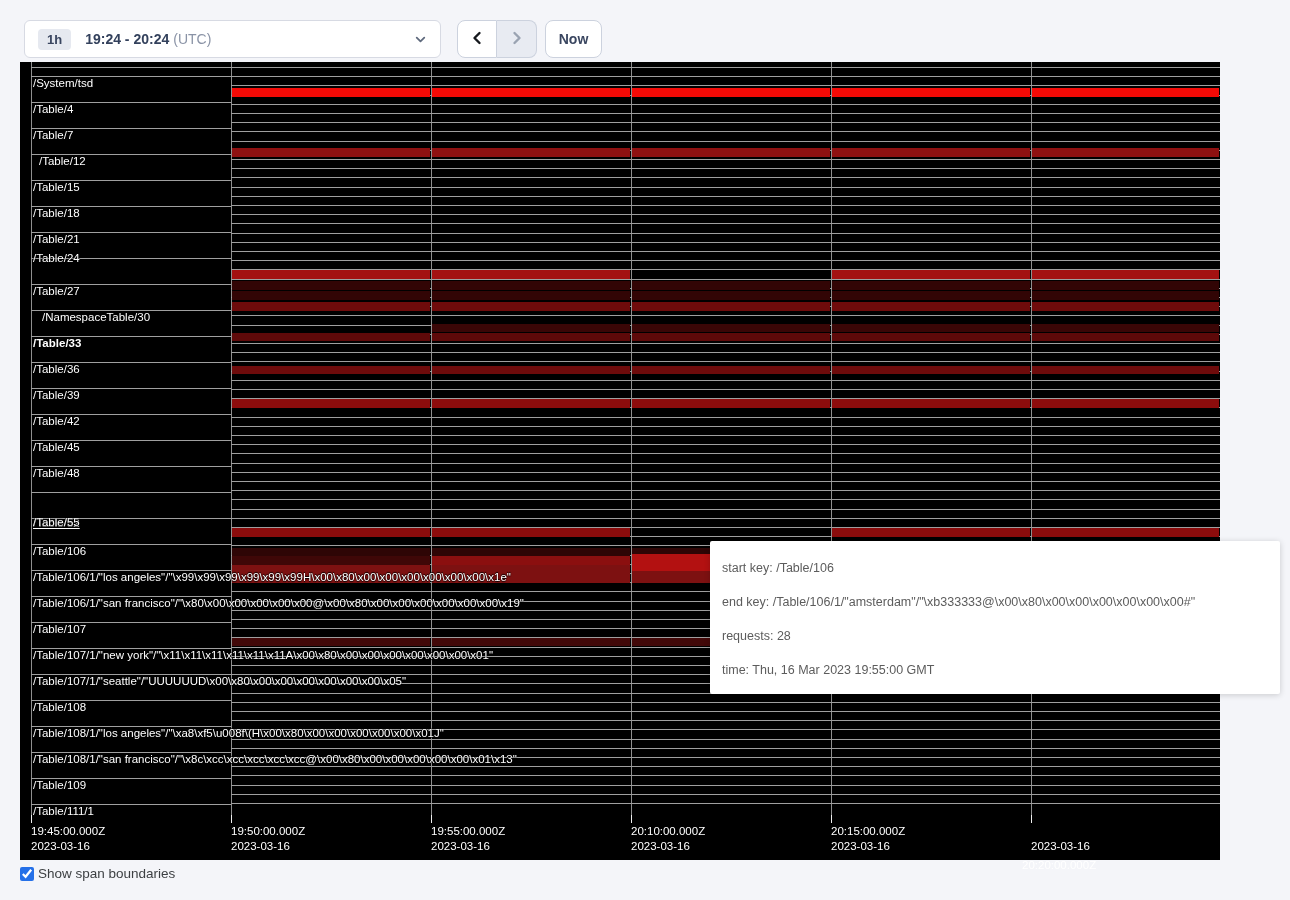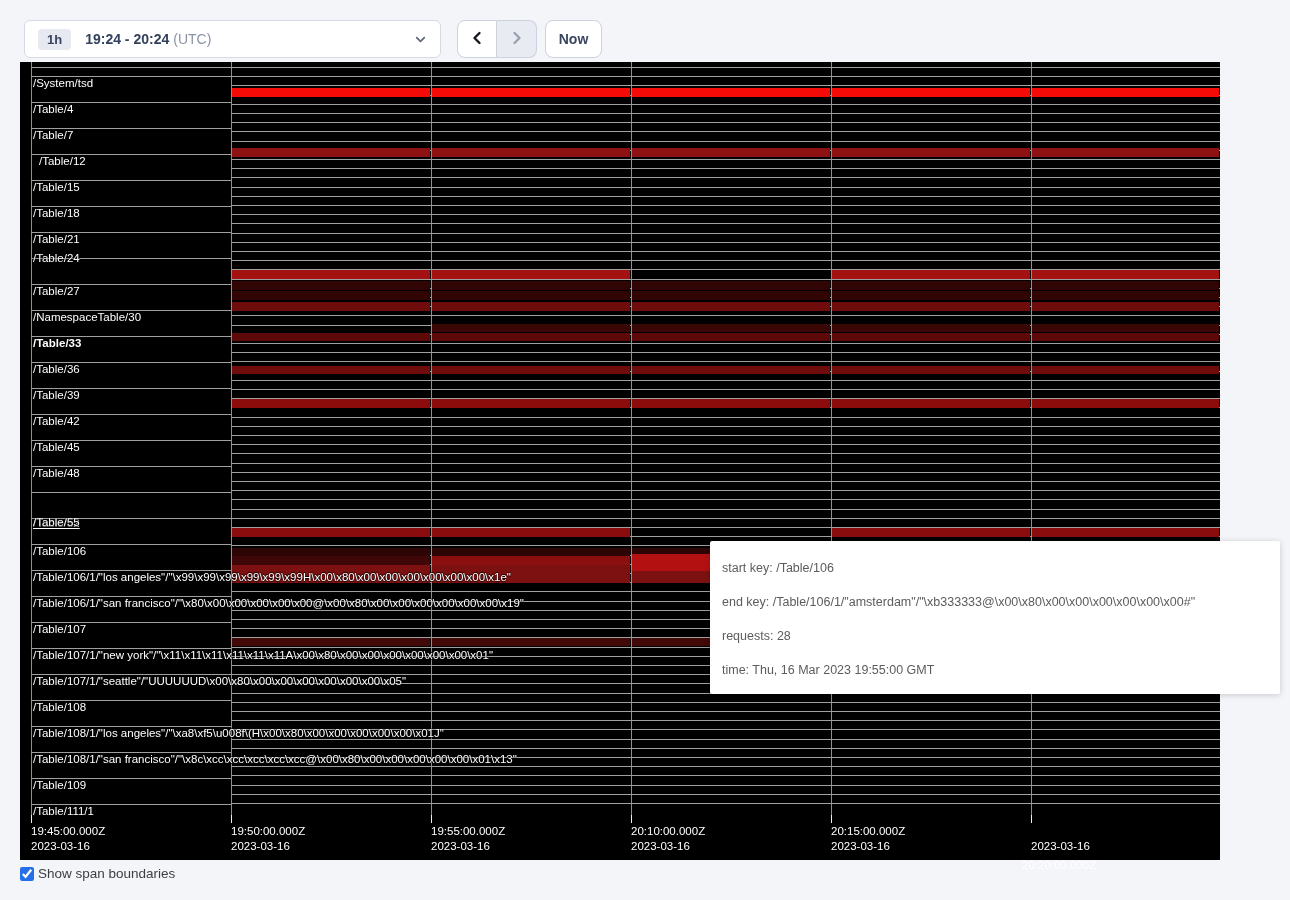--- a/index.html
+++ b/index.html
@@ -263,21 +263,21 @@
       <div style="position: absolute; left: 1012px; top: 576px; width: 187px; height: 8px; background: rgb(66, 8, 8); z-index: 2;"></div>
       <div class="row-label" style="position: absolute; left: 13px; top: 15px;">/System/tsd</div>
       <div class="row-label" style="position: absolute; left: 13px; top: 41px;">/Table/4</div>
       <div class="row-label" style="position: absolute; left: 13px; top: 67px;">/Table/7</div>
       <div class="row-label" style="position: absolute; left: 13px; top: 93px; padding-left: 6px;">/Table/12</div>
       <div class="row-label" style="position: absolute; left: 13px; top: 119px;">/Table/15</div>
       <div class="row-label" style="position: absolute; left: 13px; top: 145px;">/Table/18</div>
       <div class="row-label" style="position: absolute; left: 13px; top: 171px;">/Table/21</div>
       <div class="row-label" style="position: absolute; left: 13px; top: 190px;">/Table/24</div>
       <div class="row-label" style="position: absolute; left: 13px; top: 223px;">/Table/27</div>
-      <div class="row-label" style="position: absolute; left: 13px; top: 249px;">/NamespaceTable/30</div>
+      <div class="row-label" style="position: absolute; left: 13px; top: 249px; padding-left: 9px;">/NamespaceTable/30</div>
       <div class="row-label" style="position: absolute; left: 13px; top: 275px; font-weight: bold;">/Table/33</div>
       <div class="row-label" style="position: absolute; left: 13px; top: 301px;">/Table/36</div>
       <div class="row-label" style="position: absolute; left: 13px; top: 327px;">/Table/39</div>
       <div class="row-label" style="position: absolute; left: 13px; top: 353px;">/Table/42</div>
       <div class="row-label" style="position: absolute; left: 13px; top: 379px;">/Table/45</div>
       <div class="row-label" style="position: absolute; left: 13px; top: 405px;">/Table/48</div>
       <div class="row-label" style="position: absolute; left: 13px; top: 455px; text-decoration: underline;">/Table/52</div>
       <div class="row-label" style="position: absolute; left: 13px; top: 454px;">/Table/55</div>
       <div class="row-label" style="position: absolute; left: 13px; top: 483px;">/Table/106</div>
       <div class="row-label" style="position: absolute; left: 13px; top: 509px;">/Table/106/1/"los angeles"/"\x99\x99\x99\x99\x99\x99H\x00\x80\x00\x00\x00\x00\x00\x00\x1e"</div>

